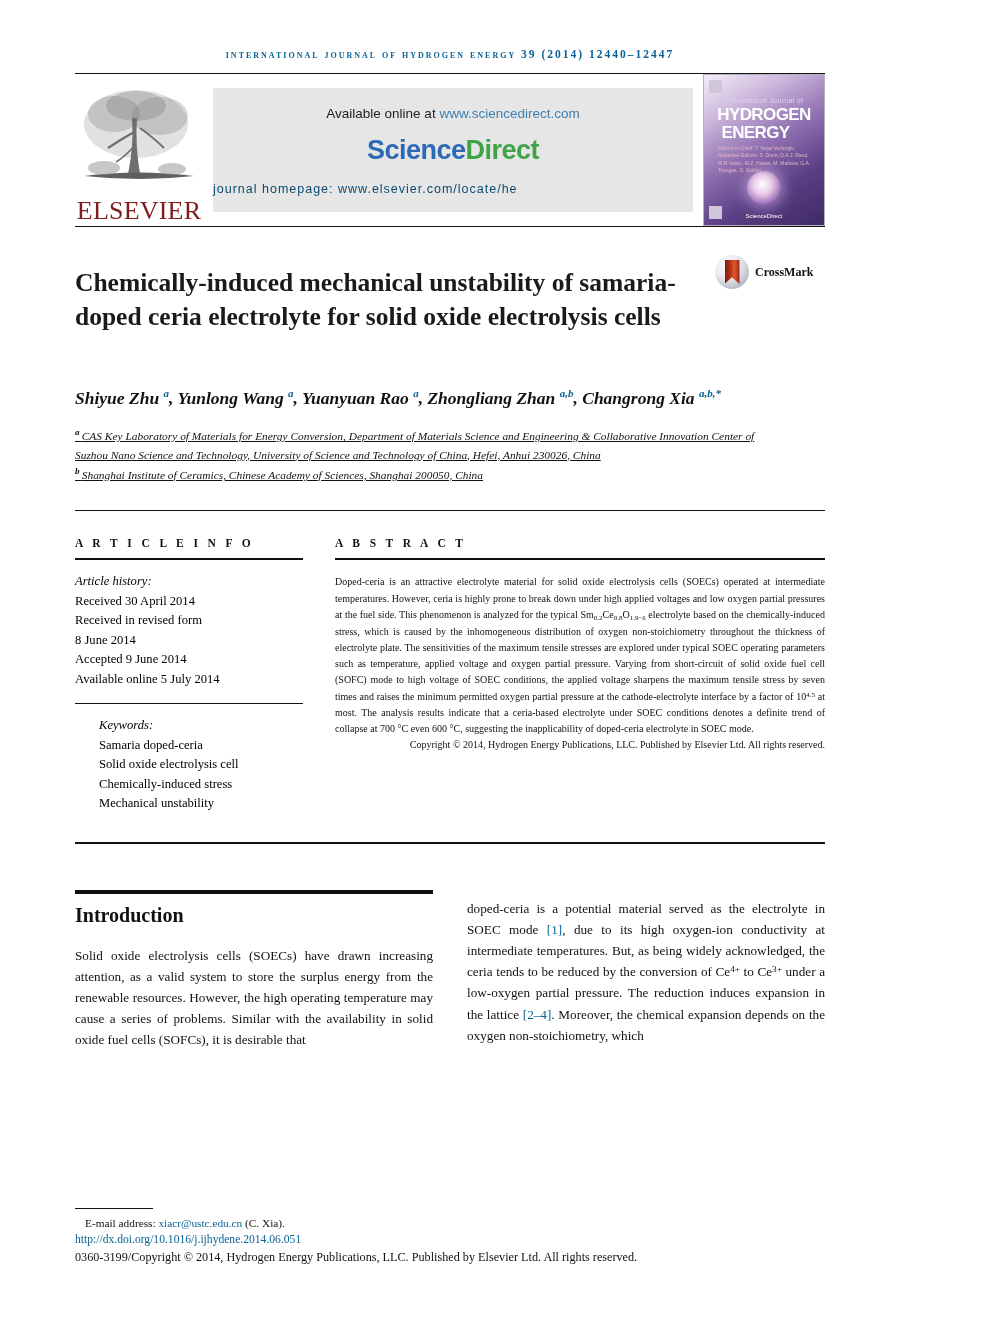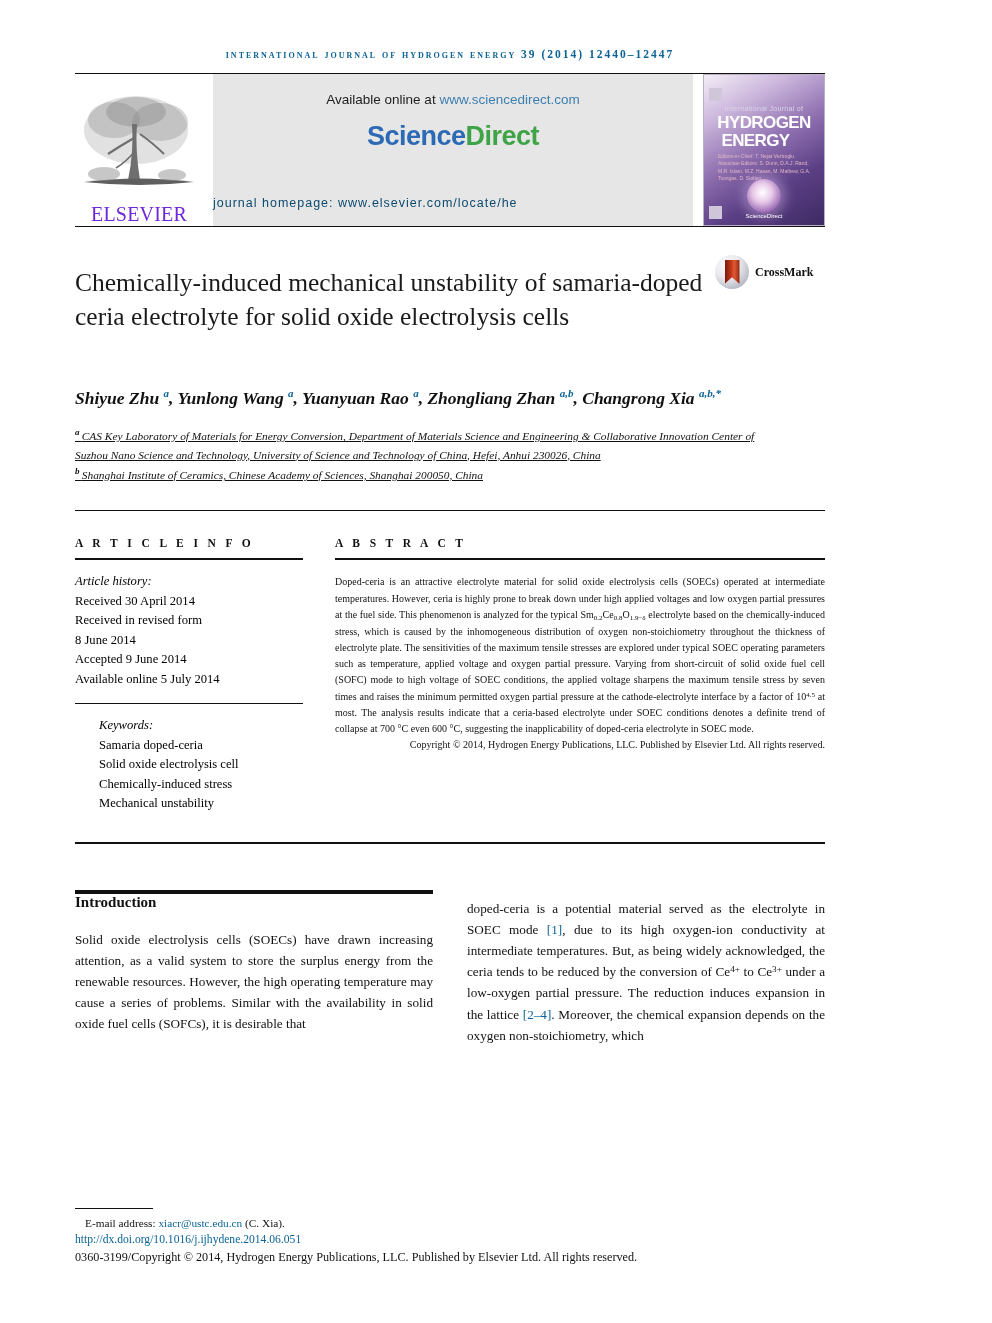--- a/index.html
+++ b/index.html
@@ -33,25 +33,25 @@
   
   .masthead { display: flex; align-items: stretch; height: 152px; margin-top: 0; }
   .els-logo {
     width: 128px; flex: 0 0 128px;
     display: flex; flex-direction: column; align-items: center; justify-content: flex-end;
     padding-bottom: 2px;
   }
   .els-tree { width: 118px; height: 112px; }
   .els-word {
     font-family: "Liberation Serif", serif;
-    color: #6d28d9; font-size: 20px; letter-spacing: 0.2px; line-height: 1;
+    color: #7f1d1d; font-size: 26px; letter-spacing: 0.2px; line-height: 1;
     margin-top: 2px;
   }
   .sd-band {
-    flex: 1 1 auto; background: #e6e6e6; margin: 0 10px;
+    flex: 1 1 auto; background: #e6e6e6; margin: 14px 10px;
     display: flex; flex-direction: column; align-items: center; justify-content: flex-start;
     padding-top: 18px; position: relative;
   }
   .avail {
     font-family: "Liberation Sans", sans-serif; font-size: 13.5px; color: #222;
   }
   .avail a { color: #3c7fb1; text-decoration: none; }
   .sd-logo {
     font-family: "Liberation Sans", sans-serif; font-weight: 700; font-size: 27px;
     margin-top: 14px; letter-spacing: -0.5px;
@@ -61,21 +61,21 @@
   .homepage {
     position: absolute; bottom: 16px; left: 0; right: 8px; text-align: left;
     font-family: "Liberation Sans", sans-serif; font-size: 12.5px; color: #0c4a6e;
     letter-spacing: 1.0px;
   }
   .cover {
     width: 122px; flex: 0 0 122px; height: 152px; position: relative; overflow: hidden;
     background: linear-gradient(150deg,#f3eef7 0%,#cdb8dd 22%,#8e6fb0 48%,#5b3f85 72%,#3e2a63 100%);
     border: 1px solid #b9b0c5;
   }
-  .cover-inner { position:absolute; inset:0;margin-top:8px; }
+  .cover-inner { position:absolute; inset:0; }
   .cov-t1 { position:absolute; top:22px; left:0; right:0; text-align:center;
     font-family:"Liberation Sans",sans-serif; font-size:7px; color:#dcd4e8; letter-spacing:.3px;}
   .cov-t2 { position:absolute; top:30px; left:0; right:0; text-align:center;
     font-family:"Liberation Sans",sans-serif; font-weight:700; font-size:17px; color:#fff; letter-spacing:-.6px;}
   .cov-t3 { position:absolute; top:48px; left:0; right:17px; text-align:center;
     font-family:"Liberation Sans",sans-serif; font-weight:700; font-size:17px; color:#fff; letter-spacing:-.6px;}
   .cov-t4 { position:absolute; top:70px; left:14px; right:8px;
     font-family:"Liberation Sans",sans-serif; font-size:5px; color:#e3b6c6; line-height:1.45;}
   .cov-orb { position:absolute; left:50%; top:96px; transform:translateX(-50%);
     width:34px; height:34px; border-radius:50%;
@@ -87,21 +87,21 @@
   .cov-badge.tl { top:5px; left:5px; }
   .cov-badge.bl { bottom:6px; left:5px; }
 
   .rule-mast { border-top: 1.6px solid #111; margin-top: 0; }
 
   
   .title-row { display:flex; align-items:flex-start; margin-top: 22px; }
   .title {
     flex: 1 1 auto;
     font-family: "Liberation Serif", serif;
-    font-weight: 400; font-size: 25.5px; line-height: 1.32; color: #1a1a1a;
+    font-weight: 700; font-size: 25.5px; line-height: 1.32; color: #1a1a1a;
     max-width: 660px;
   }
   .crossmark { flex:0 0 110px; display:flex; align-items:center; gap:6px; padding-top: 6px; }
   .cm-circle { width:34px; height:34px; border-radius:50%;
     background: radial-gradient(circle at 35% 30%, #fdfdfd 0%, #e9e9ee 40%, #b9bcc7 75%, #8d919f 100%);
     display:flex; align-items:center; justify-content:center; }
   .cm-book { width:15px; height:24px;
     background: linear-gradient(90deg,#7b1a0c 0%, #c0361b 40%, #e05a31 62%, #8c2410 100%);
     clip-path: polygon(0 0, 100% 0, 100% 100%, 50% 72%, 0 100%); }
   .cm-text { font-family:"Liberation Serif",serif; font-weight:700; font-size:12px; color:#111; }
@@ -153,21 +153,21 @@
   sub.sm { font-size: 0.7em; vertical-align: -0.25em; }
   sup.sm { font-size: 0.7em; vertical-align: 0.45em; }
 
   .rule-afterabs { border-top: 2.2px solid #111; margin-top: 28px; }
 
   
   .body2 { display:flex; gap: 34px; margin-top: 46px; }
   .bcol { flex: 1 1 0; }
   .secbar { border-top: 4px solid #111; width: 100%; }
   .sectitle {
-    font-family:"Liberation Serif",serif; font-weight:700; font-size:15px; color:#111;
+    font-family:"Liberation Serif",serif; font-weight:700; font-size:20px; margin-top: 10px; color:#111;
   }
   .btext {
     font-family:"Liberation Serif",serif; font-size:13.2px; line-height:1.6; text-align:justify;
     margin-top: 18px; color:#111;
   }
   .btext.noind { margin-top: 8px; }
   a.ref { color:#0b6396; text-decoration:none; }
 
   
   .footer { position:absolute; left:75px; right:75px; bottom: 58px; }

